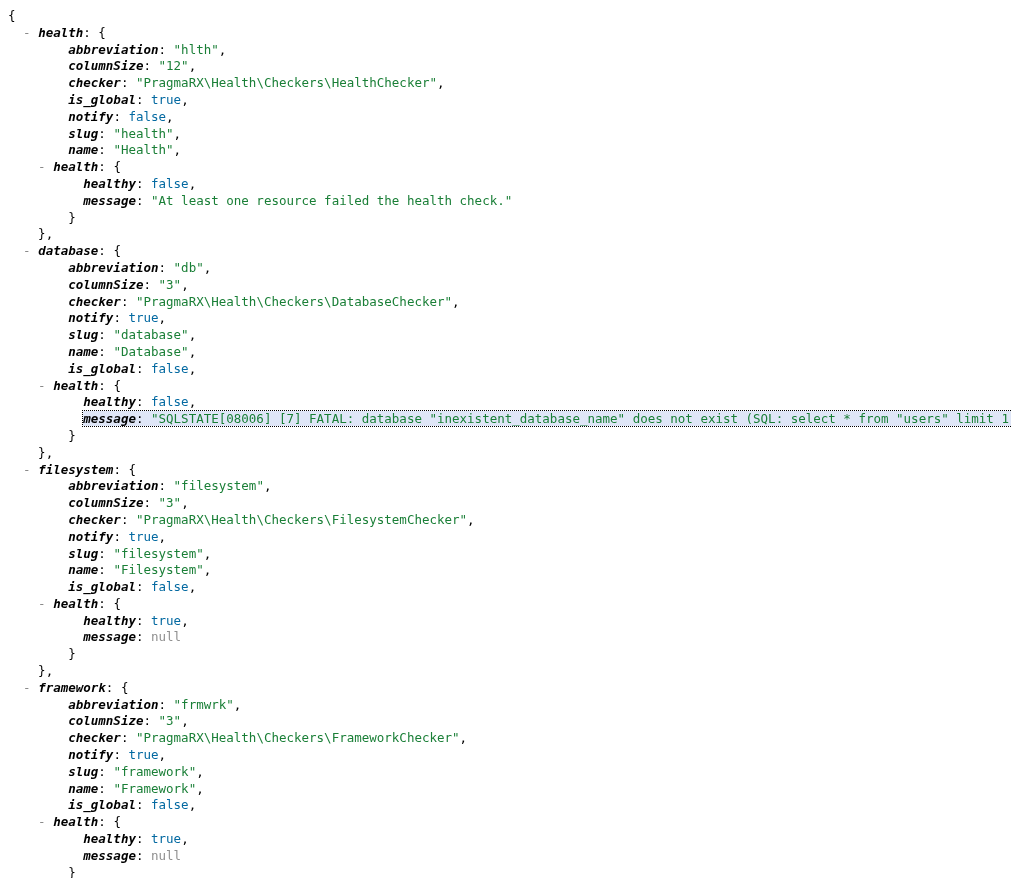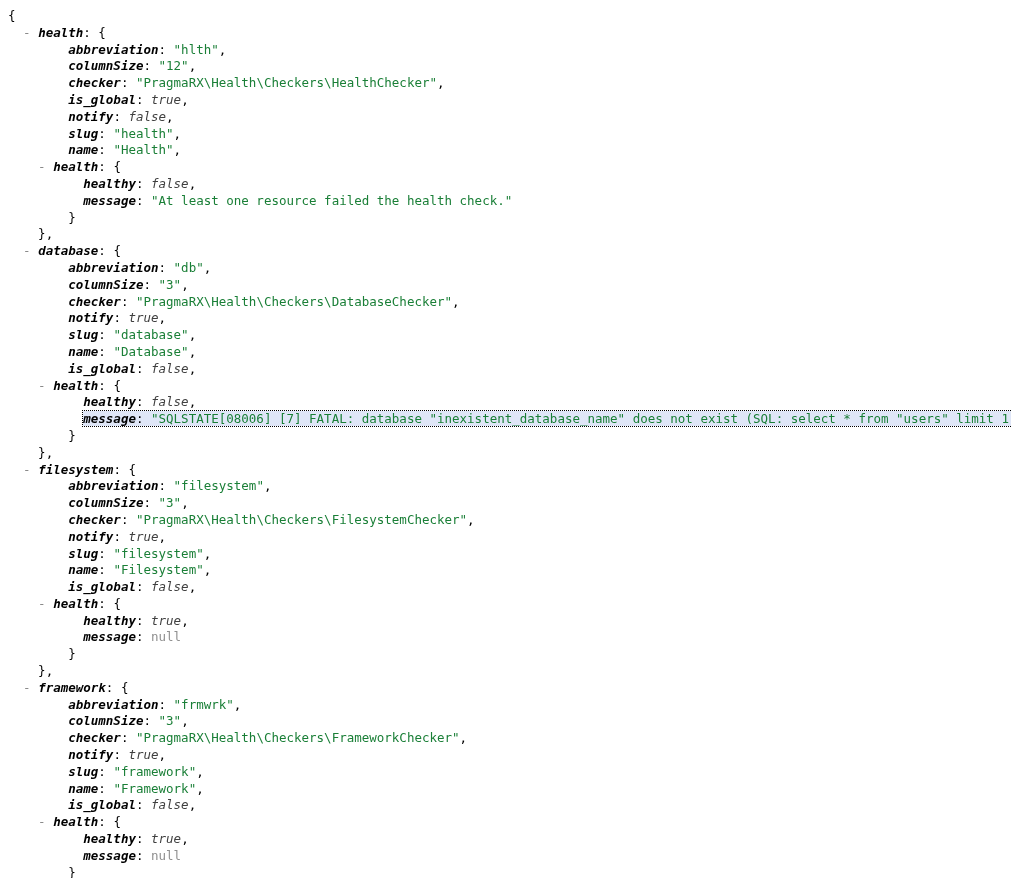--- a/index.html
+++ b/index.html
@@ -57,19 +57,19 @@
     color: #000000;
     font-weight: normal;
   }
 
   .brace {
     color: #000000;
     font-weight: normal;
   }
 
   .v-string { color: #1a7f37; }
-  .v-bool   { color: #404040; font-style: italic; }
+  .v-bool   { color: #0369a1; }
   .v-null   { color: #909090; }
 </style>
 </head>
 <body>
 
 <div id="json-viewer"><div class="row"><span class="brace">{</span></div><div class="row"><span class="ind">  </span><span class="toggle">-</span><span class="ind"> </span><span class="key">health</span><span class="punc">: </span><span class="brace">{</span></div><div class="row"><span class="ind">        </span><span class="key">abbreviation</span><span class="punc">: </span><span class="v-string">"hlth"</span><span class="punc">,</span></div><div class="row"><span class="ind">        </span><span class="key">columnSize</span><span class="punc">: </span><span class="v-string">"12"</span><span class="punc">,</span></div><div class="row"><span class="ind">        </span><span class="key">checker</span><span class="punc">: </span><span class="v-string">"PragmaRX\Health\Checkers\HealthChecker"</span><span class="punc">,</span></div><div class="row"><span class="ind">        </span><span class="key">is_global</span><span class="punc">: </span><span class="v-bool">true</span><span class="punc">,</span></div><div class="row"><span class="ind">        </span><span class="key">notify</span><span class="punc">: </span><span class="v-bool">false</span><span class="punc">,</span></div><div class="row"><span class="ind">        </span><span class="key">slug</span><span class="punc">: </span><span class="v-string">"health"</span><span class="punc">,</span></div><div class="row"><span class="ind">        </span><span class="key">name</span><span class="punc">: </span><span class="v-string">"Health"</span><span class="punc">,</span></div><div class="row"><span class="ind">    </span><span class="toggle">-</span><span class="ind"> </span><span class="key">health</span><span class="punc">: </span><span class="brace">{</span></div><div class="row"><span class="ind">          </span><span class="key">healthy</span><span class="punc">: </span><span class="v-bool">false</span><span class="punc">,</span></div><div class="row"><span class="ind">          </span><span class="sel-wrap"><span class="key">message</span><span class="punc">: </span><span class="v-string">"At least one resource failed the health check."</span></span></div><div class="row"><span class="ind">        </span><span class="brace">}</span></div><div class="row"><span class="ind">    </span><span class="brace">},</span></div><div class="row"><span class="ind">  </span><span class="toggle">-</span><span class="ind"> </span><span class="key">database</span><span class="punc">: </span><span class="brace">{</span></div><div class="row"><span class="ind">        </span><span class="key">abbreviation</span><span class="punc">: </span><span class="v-string">"db"</span><span class="punc">,</span></div><div class="row"><span class="ind">        </span><span class="key">columnSize</span><span class="punc">: </span><span class="v-string">"3"</span><span class="punc">,</span></div><div class="row"><span class="ind">        </span><span class="key">checker</span><span class="punc">: </span><span class="v-string">"PragmaRX\Health\Checkers\DatabaseChecker"</span><span class="punc">,</span></div><div class="row"><span class="ind">        </span><span class="key">notify</span><span class="punc">: </span><span class="v-bool">true</span><span class="punc">,</span></div><div class="row"><span class="ind">        </span><span class="key">slug</span><span class="punc">: </span><span class="v-string">"database"</span><span class="punc">,</span></div><div class="row"><span class="ind">        </span><span class="key">name</span><span class="punc">: </span><span class="v-string">"Database"</span><span class="punc">,</span></div><div class="row"><span class="ind">        </span><span class="key">is_global</span><span class="punc">: </span><span class="v-bool">false</span><span class="punc">,</span></div><div class="row"><span class="ind">    </span><span class="toggle">-</span><span class="ind"> </span><span class="key">health</span><span class="punc">: </span><span class="brace">{</span></div><div class="row"><span class="ind">          </span><span class="key">healthy</span><span class="punc">: </span><span class="v-bool">false</span><span class="punc">,</span></div><div class="row selected"><span class="ind">          </span><span class="sel-wrap"><span class="key">message</span><span class="punc">: </span><span class="v-string">"SQLSTATE[08006] [7] FATAL: database "inexistent_database_name" does not exist (SQL: select * from "users" limit 1)"</span></span></div><div class="row"><span class="ind">        </span><span class="brace">}</span></div><div class="row"><span class="ind">    </span><span class="brace">},</span></div><div class="row"><span class="ind">  </span><span class="toggle">-</span><span class="ind"> </span><span class="key">filesystem</span><span class="punc">: </span><span class="brace">{</span></div><div class="row"><span class="ind">        </span><span class="key">abbreviation</span><span class="punc">: </span><span class="v-string">"filesystem"</span><span class="punc">,</span></div><div class="row"><span class="ind">        </span><span class="key">columnSize</span><span class="punc">: </span><span class="v-string">"3"</span><span class="punc">,</span></div><div class="row"><span class="ind">        </span><span class="key">checker</span><span class="punc">: </span><span class="v-string">"PragmaRX\Health\Checkers\FilesystemChecker"</span><span class="punc">,</span></div><div class="row"><span class="ind">        </span><span class="key">notify</span><span class="punc">: </span><span class="v-bool">true</span><span class="punc">,</span></div><div class="row"><span class="ind">        </span><span class="key">slug</span><span class="punc">: </span><span class="v-string">"filesystem"</span><span class="punc">,</span></div><div class="row"><span class="ind">        </span><span class="key">name</span><span class="punc">: </span><span class="v-string">"Filesystem"</span><span class="punc">,</span></div><div class="row"><span class="ind">        </span><span class="key">is_global</span><span class="punc">: </span><span class="v-bool">false</span><span class="punc">,</span></div><div class="row"><span class="ind">    </span><span class="toggle">-</span><span class="ind"> </span><span class="key">health</span><span class="punc">: </span><span class="brace">{</span></div><div class="row"><span class="ind">          </span><span class="key">healthy</span><span class="punc">: </span><span class="v-bool">true</span><span class="punc">,</span></div><div class="row"><span class="ind">          </span><span class="sel-wrap"><span class="key">message</span><span class="punc">: </span><span class="v-null">null</span></span></div><div class="row"><span class="ind">        </span><span class="brace">}</span></div><div class="row"><span class="ind">    </span><span class="brace">},</span></div><div class="row"><span class="ind">  </span><span class="toggle">-</span><span class="ind"> </span><span class="key">framework</span><span class="punc">: </span><span class="brace">{</span></div><div class="row"><span class="ind">        </span><span class="key">abbreviation</span><span class="punc">: </span><span class="v-string">"frmwrk"</span><span class="punc">,</span></div><div class="row"><span class="ind">        </span><span class="key">columnSize</span><span class="punc">: </span><span class="v-string">"3"</span><span class="punc">,</span></div><div class="row"><span class="ind">        </span><span class="key">checker</span><span class="punc">: </span><span class="v-string">"PragmaRX\Health\Checkers\FrameworkChecker"</span><span class="punc">,</span></div><div class="row"><span class="ind">        </span><span class="key">notify</span><span class="punc">: </span><span class="v-bool">true</span><span class="punc">,</span></div><div class="row"><span class="ind">        </span><span class="key">slug</span><span class="punc">: </span><span class="v-string">"framework"</span><span class="punc">,</span></div><div class="row"><span class="ind">        </span><span class="key">name</span><span class="punc">: </span><span class="v-string">"Framework"</span><span class="punc">,</span></div><div class="row"><span class="ind">        </span><span class="key">is_global</span><span class="punc">: </span><span class="v-bool">false</span><span class="punc">,</span></div><div class="row"><span class="ind">    </span><span class="toggle">-</span><span class="ind"> </span><span class="key">health</span><span class="punc">: </span><span class="brace">{</span></div><div class="row"><span class="ind">          </span><span class="key">healthy</span><span class="punc">: </span><span class="v-bool">true</span><span class="punc">,</span></div><div class="row"><span class="ind">          </span><span class="sel-wrap"><span class="key">message</span><span class="punc">: </span><span class="v-null">null</span></span></div><div class="row"><span class="ind">        </span><span class="brace">}</span></div></div>
 
 </body></html>

